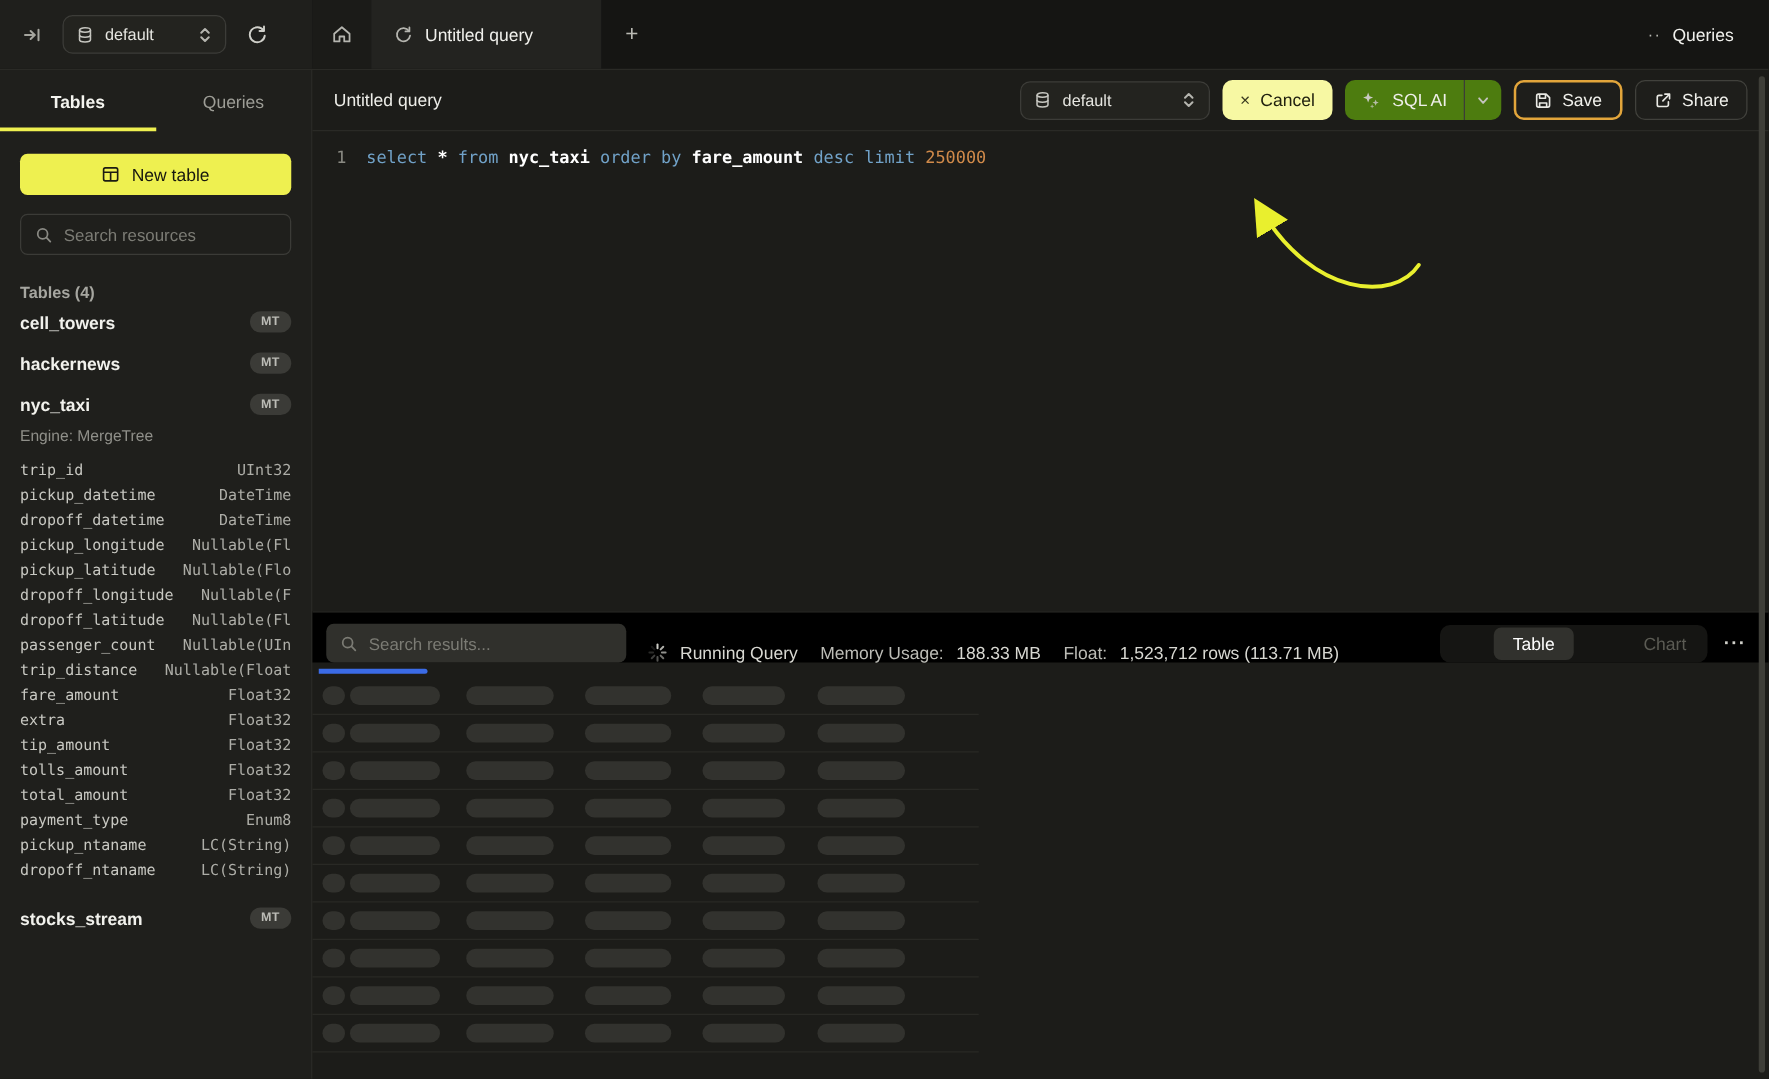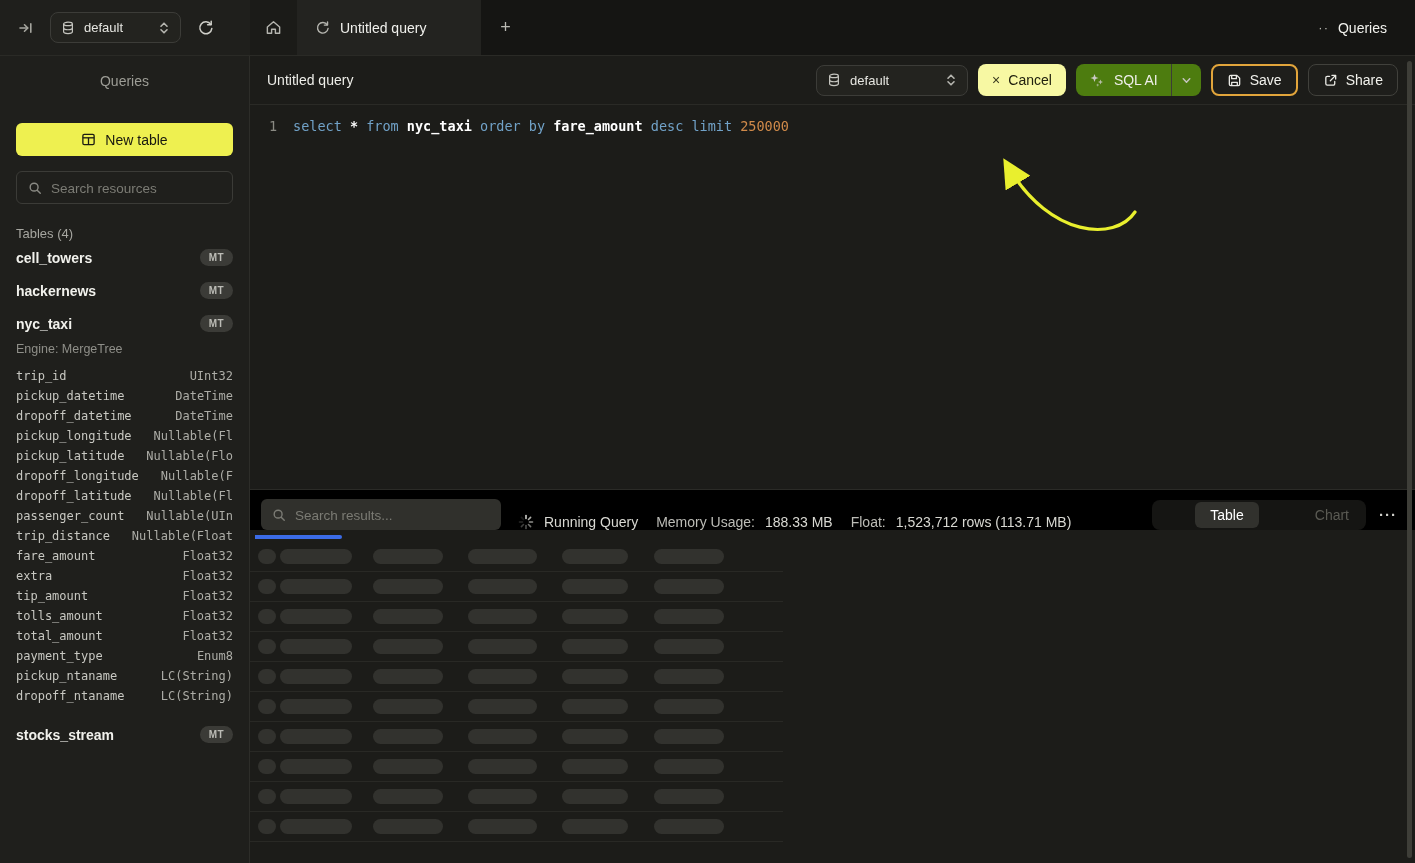--- a/index.html
+++ b/index.html
@@ -24,21 +24,21 @@
   
   .sidebar { position:absolute; top:56px; left:0; bottom:0; width:250px; background:#1f1f1c; border-right:1px solid #2d2d29; }
   .sidebar-tabs { display:flex; height:49px; }
   .sidebar-tab { flex:1; display:flex; align-items:center; justify-content:center; font-size:14px; color:#9d9d96; position:relative; }
   .sidebar-tab.active { color:#f4f4ef; font-weight:600; }
   .sidebar-tab.active::after { content:""; position:absolute; left:0; right:0; bottom:0; height:3px; background:var(--yellow,#eef050); }
   .side-content { padding:0 16px; }
   .new-table-btn { margin-top:18px; width:100%; height:33px; background:#eef050; border-radius:6px; display:flex; align-items:center; justify-content:center; gap:9px; color:#17170f; font-size:14px; font-weight:500; }
   .search-box { margin-top:15px; height:33px; border:1px solid #3b3b37; border-radius:6px; display:flex; align-items:center; gap:9px; padding:0 11px; }
   .search-box input::placeholder { color:#7c7c75; font-size:13.5px; }
-  .section-label { margin-top:22px; font-size:13px; color:#a6a6a0; font-weight:400; }
+  .section-label { margin-top:22px; font-size:13px; color:#a6a6a0; font-weight:700; }
   .table-row { height:33px; display:flex; align-items:center; justify-content:space-between; }
   .table-row:first-of-type { margin-top:6px; }
   .table-name { font-size:14px; font-weight:600; color:#f1f1ec; }
   .badge { padding:3px 9px; border-radius:10px; background:#3b3b37; color:#bcbcb6; font-size:10px; font-weight:700; letter-spacing:.4px; }
   .engine-line { margin:2px 0 10px; font-size:12.5px; color:#8f8f89; }
   .columns { margin-bottom:12px; }
   .col-row { display:flex; justify-content:space-between; font-family:"DejaVu Sans Mono","Liberation Mono",monospace; font-size:12px; line-height:20px; }
   .col-name { color:#c8c8c2; }
   .col-type { color:#adada7; }
 
@@ -152,20 +152,23 @@
     </div>
   </div>
   <div class="topbar-right">
     <span class="dots">··</span>
     <span>Queries</span>
   </div>
 </div>
 
 <div class="sidebar">
   <div class="sidebar-tabs">
+    <div class="sidebar-tab active">
+        <span>Tables</span>
+      </div>
     <div class="sidebar-tab">
         <span>Queries</span>
       </div>
   </div>
   <div class="side-content">
     <button class="new-table-btn">
       <span>
         <svg width="15" height="15" viewBox="0 0 16 16" fill="none" stroke="#1c1c12" stroke-width="1.4" stroke-linejoin="round">
             <rect x="2" y="2.5" width="12" height="11" rx="1.5"></rect>
             <path d="M2 6.2 H14"></path>

